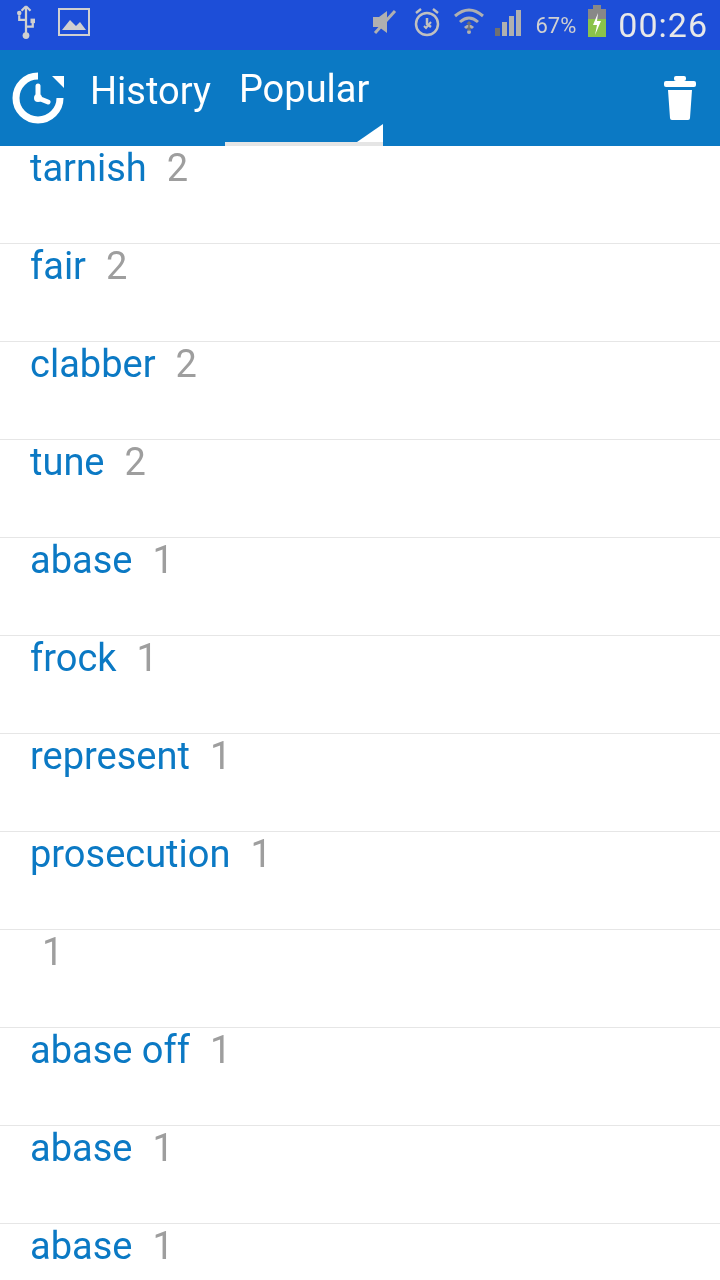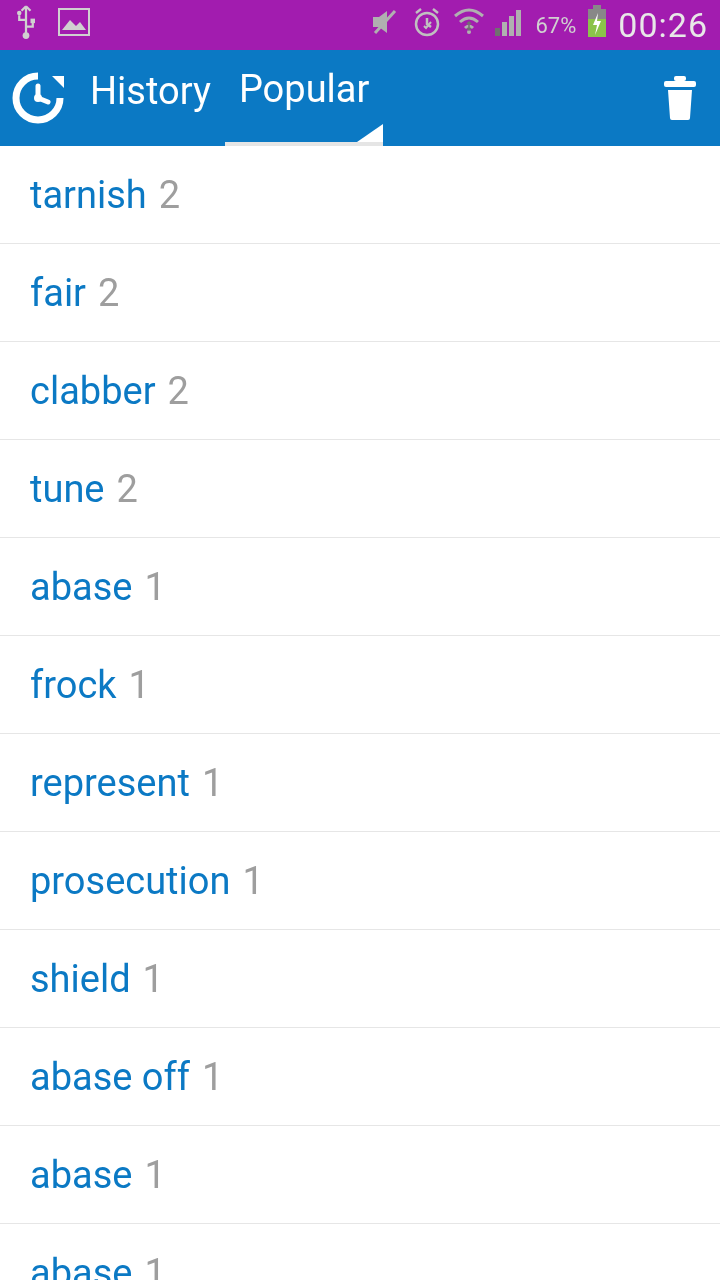--- a/index.html
+++ b/index.html
@@ -5,21 +5,21 @@
     * { margin: 0; padding: 0; box-sizing: border-box; }
     body {
       width: 720px;
       height: 1280px;
       font-family: Roboto, Arial, sans-serif;
       overflow: hidden;
       background: #fff;
     }
     .status-bar {
       height: 50px;
-      background: #a21caf;
+      background: #1d4ed8;
       color: #d0d0d0;
       display: flex;
       align-items: center;
       padding: 0 12px;
       font-size: 26px;
     }
     .status-left { display: flex; gap: 18px; align-items: center; }
     .status-right { margin-left: auto; display: flex; gap: 10px; align-items: center; }
     .status-time { font-size: 34px; color: #e8e8e8; font-weight: 400; letter-spacing: 1px; }
     .status-pct { font-size: 22px; color: #d0d0d0; }
@@ -54,23 +54,24 @@
       border-width: 0 0 18px 26px;
       border-color: transparent transparent #fff transparent;
     }
     .spacer { flex: 1; }
     .trash-btn { width: 44px; height: 52px; display:flex; align-items:center; justify-content:center; }
     .list { }
     .list-item {
       height: 98px;
       border-bottom: 1px solid #e6e6e6;
       display: flex;
-      align-items: center;
+      align-items: flex-start;
       padding: 0 30px;
       font-size: 38px;
+      gap: 8px;
     }
     .word { color: #0b79c4; }
     .count { color: #9e9e9e; margin-left: 12px; }
   </style>
 </head>
 <body>
 
 <div class="status-bar">
   <div class="status-left">
     <span>
@@ -189,21 +190,20 @@
   </div>
   <div class="list-item">
     <span class="word">represent</span>
     <span class="count">1</span>
   </div>
   <div class="list-item">
     <span class="word">prosecution</span>
     <span class="count">1</span>
   </div>
   <div class="list-item">
-    <span class="word">shield</span>
     <span class="count">1</span>
   </div>
   <div class="list-item">
     <span class="word">abase off</span>
     <span class="count">1</span>
   </div>
   <div class="list-item">
     <span class="word">abase</span>
     <span class="count">1</span>
   </div>

